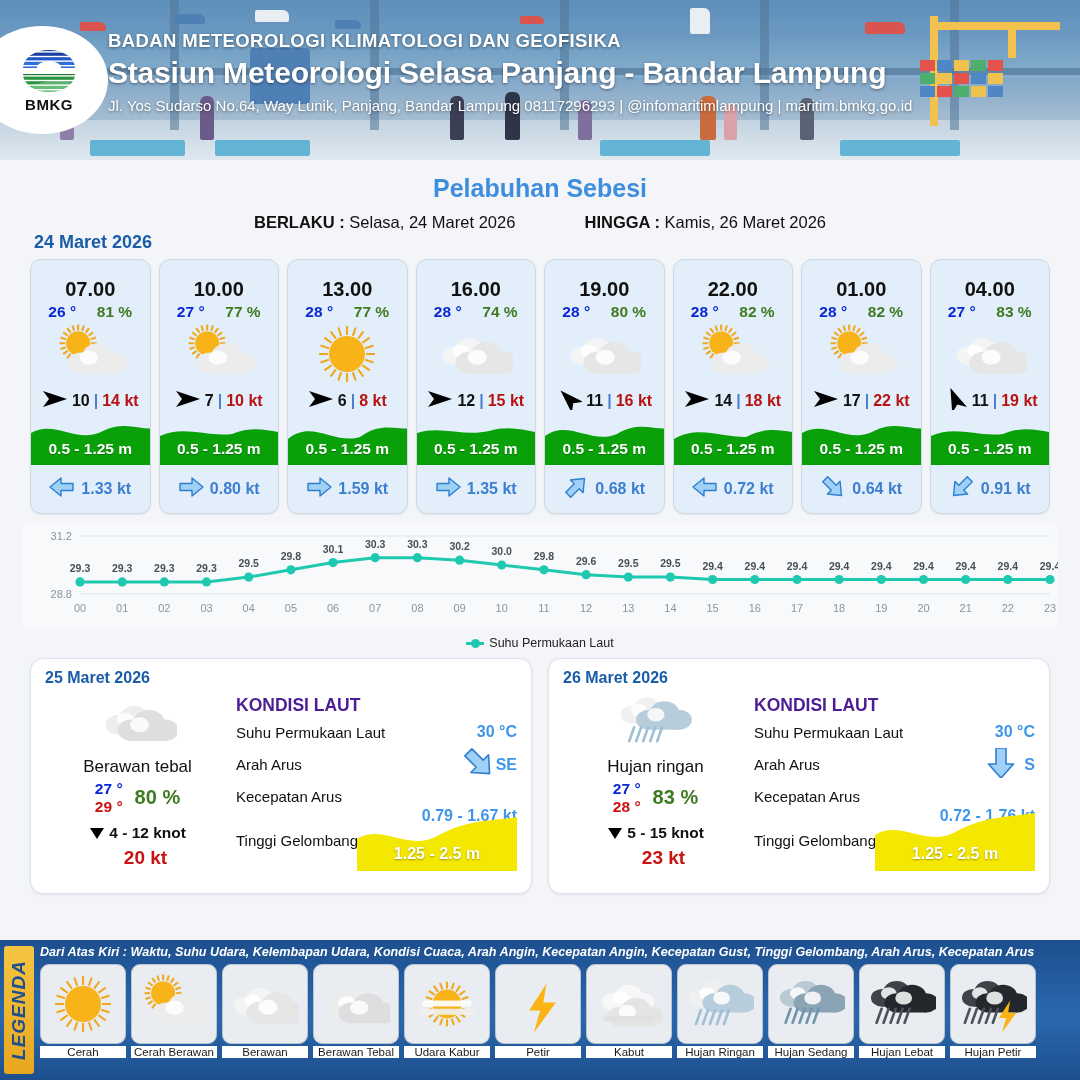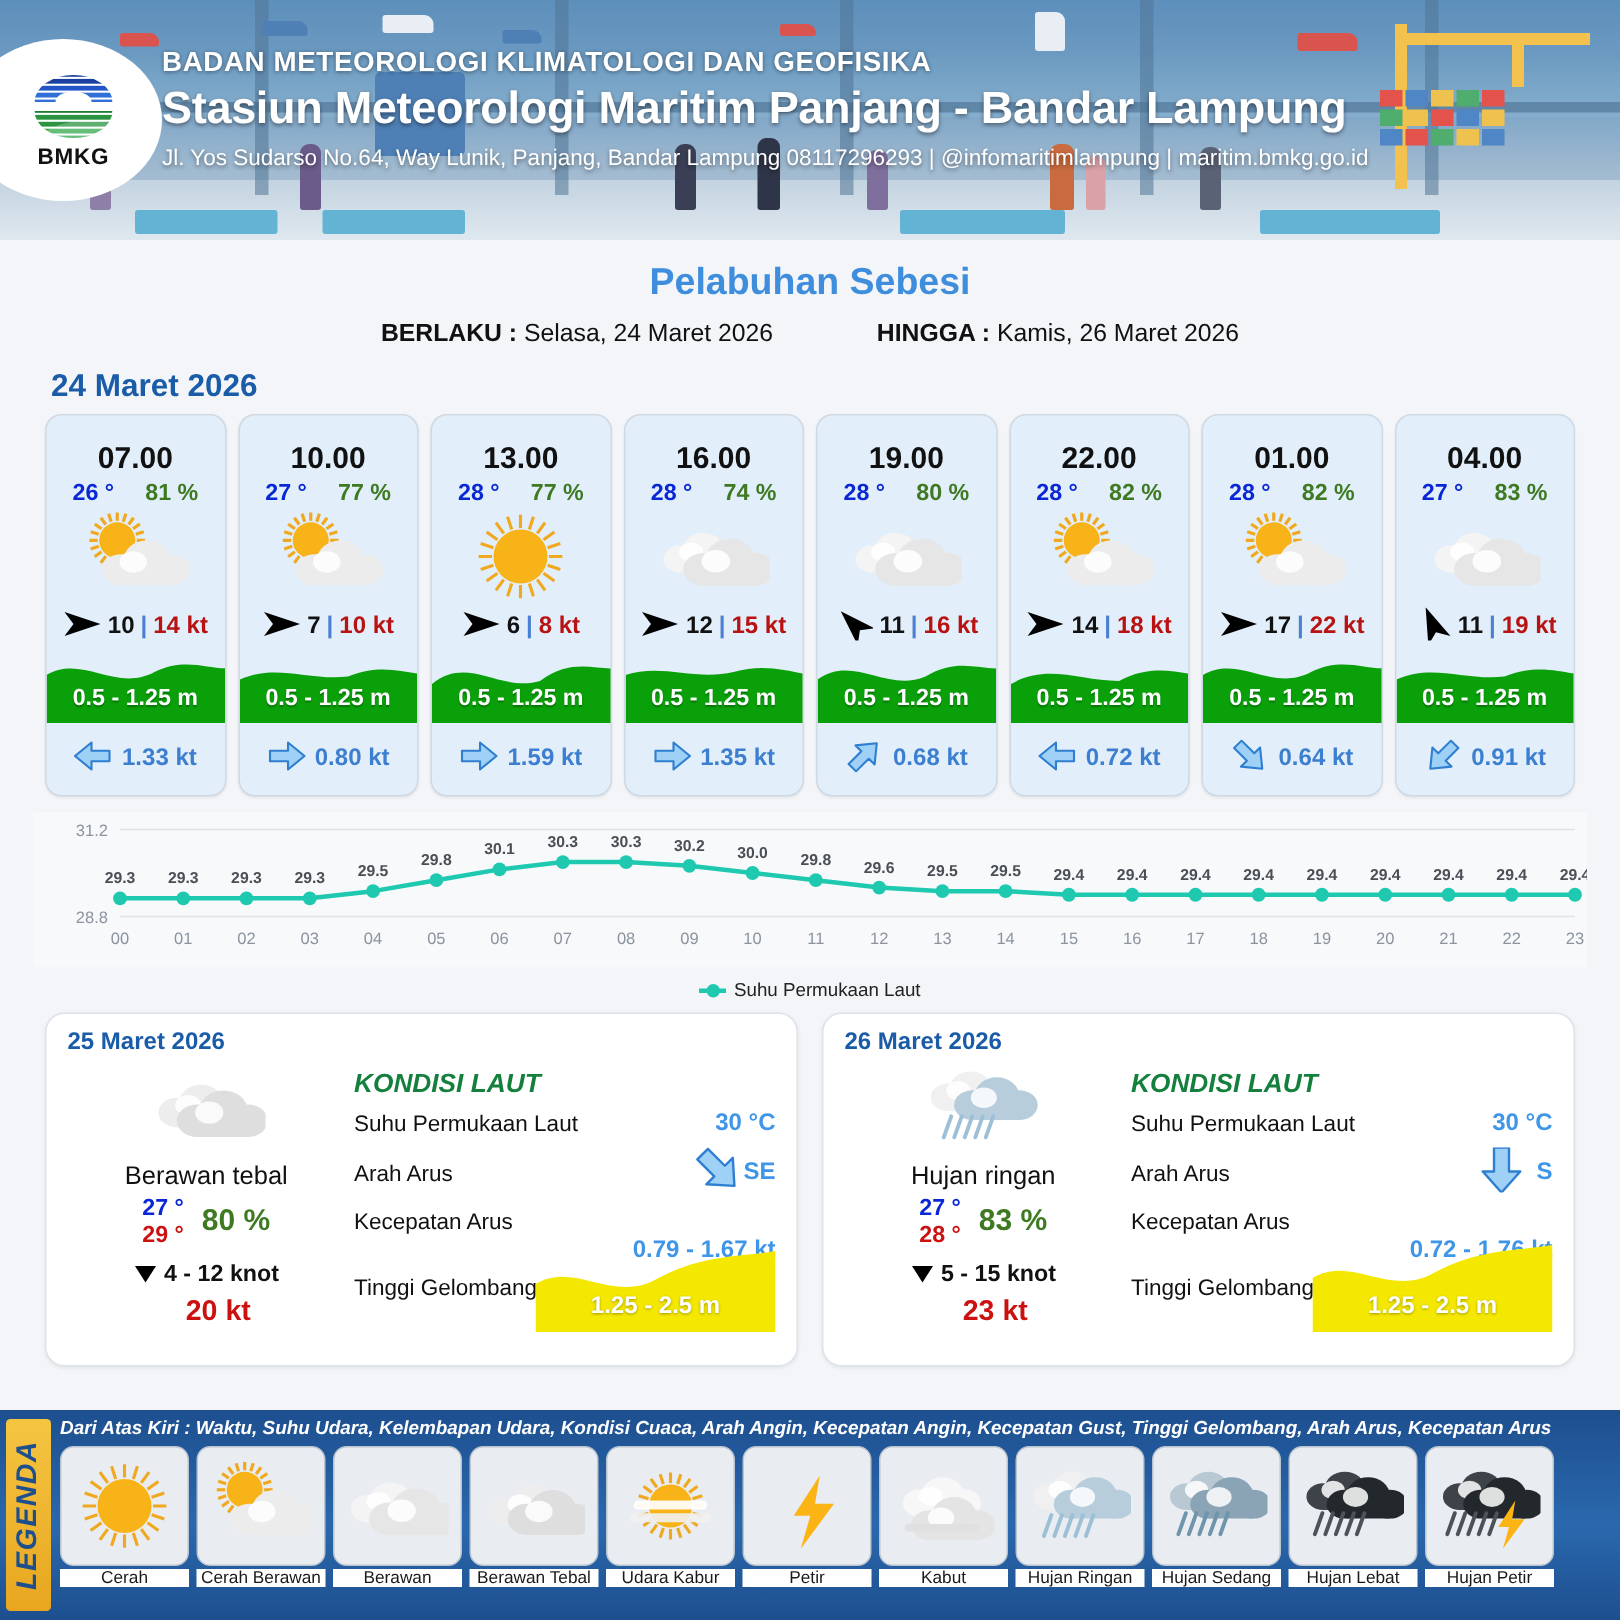--- a/index.html
+++ b/index.html
@@ -49,21 +49,21 @@
 
   
   .title-wrap { text-align:center; margin-top:14px; }
   .t-main { font-size:37px; font-weight:bold; color:#2a6bb0; letter-spacing:.4px;
             text-shadow:0 2px 2px rgba(255,255,255,.9); }
   .t-sub  { font-size:25px; font-weight:bold; color:#3f8ede; margin-top:2px; }
   .t-range { margin-top:10px; font-size:16.5px; color:#111; }
   .t-range .lbl { font-weight:bold; }
   .t-range .gap { display:inline-block; width:60px; }
 
-  .day-head { color:#1a5ca8; font-weight:bold; font-size:21px; margin:14px 0 6px 34px; }
+  .day-head { color:#1a5ca8; font-weight:bold; font-size:18px; margin:0 0 6px 34px; }
 
   
   .cards { display:flex; gap:8px; padding:0 30px; }
   .card {
     width:128px; background:#e2eef9; border:1px solid #cfd9e4; border-radius:11px;
     overflow:hidden; position:relative; box-shadow:0 1px 2px rgba(0,0,0,.07);
   }
   .c-time { text-align:center; font-size:20px; font-weight:bold; color:#111; padding-top:18px; }
   .c-th { display:flex; justify-content:space-around; align-items:baseline; padding:2px 7px 0; }
   .c-temp { color:#0a27d6; font-size:15.5px; font-weight:bold; }
@@ -102,21 +102,21 @@
   .day-left .dicon { height:64px; display:flex; align-items:center; justify-content:center; }
   .day-cond { font-size:17px; color:#111; margin-top:4px; }
   .day-tt { display:flex; align-items:center; justify-content:center; gap:12px; margin-top:3px; }
   .day-tcol { text-align:left; line-height:1.15; }
   .dt-min { color:#0a27d6; font-size:15.5px; font-weight:bold; }
   .dt-max { color:#cc1111; font-size:15.5px; font-weight:bold; }
   .day-hum { color:#3f7a23; font-size:20px; font-weight:bold; }
   .day-wind { margin-top:8px; font-size:15.5px; font-weight:bold; color:#111; }
   .day-gust { margin-top:3px; font-size:19px; font-weight:bold; color:#cc1111; padding-left:16px;}
   .day-right { flex:1; padding-left:6px; padding-top:8px; position:relative; }
-  .kl-title { color:#15803d; font-weight:bold; font-size:17.5px; margin-bottom:5px;font-style:italic; }
+  .kl-title { color:#4c1d95; font-weight:bold; font-size:17.5px; margin-bottom:5px; }
   .kl-row { display:flex; justify-content:space-between; align-items:center; margin-top:7px; font-size:15px; color:#111; }
   .kl-val { color:#3f95e8; font-weight:bold; font-size:16px; }
   .wave-badge { position:absolute; right:0; bottom:-2px; width:160px; height:62px; }
   .wave-badge span { position:absolute; left:0; right:0; bottom:8px; text-align:center;
      color:#fff; font-size:16px; font-weight:bold; text-shadow:0 1px 2px rgba(0,0,0,.35); }
 
   
   .legenda {
     position:absolute; left:0; bottom:0; width:1080px; height:140px;
     background:linear-gradient(180deg,#1d4f8f 0%, #2a68ad 55%, #1d4f8f 100%);
@@ -222,21 +222,21 @@
           <path d="M2,46 Q18,28 54,34 L54,46 Z" fill="#fff" opacity=".25"></path>
         </g>
         <rect x="1" y="21.6" width="54" height="2" fill="#fff"></rect>
       </svg>
     </div>
     <div class="logo-txt">BMKG</div>
   </div>
 
   <div class="hdr-text">
     <div class="hdr-l1">BADAN METEOROLOGI KLIMATOLOGI DAN GEOFISIKA</div>
-    <div class="hdr-l2">Stasiun Meteorologi Maritim Panjang - Bandar Lampung</div>
+    <div class="hdr-l2">Stasiun Meteorologi Selasa Panjang - Bandar Lampung</div>
     <div class="hdr-l3">Jl. Yos Sudarso No.64, Way Lunik, Panjang, Bandar Lampung 08117296293 | @infomaritimlampung | maritim.bmkg.go.id</div>
   </div>
 </div>
 
 <div class="title-wrap">
   <div class="t-sub">Pelabuhan Sebesi</div>
   <div class="t-range">
     <span class="lbl">BERLAKU :</span>
     <span>Selasa, 24 Maret 2026</span>
     <span class="gap"></span>

